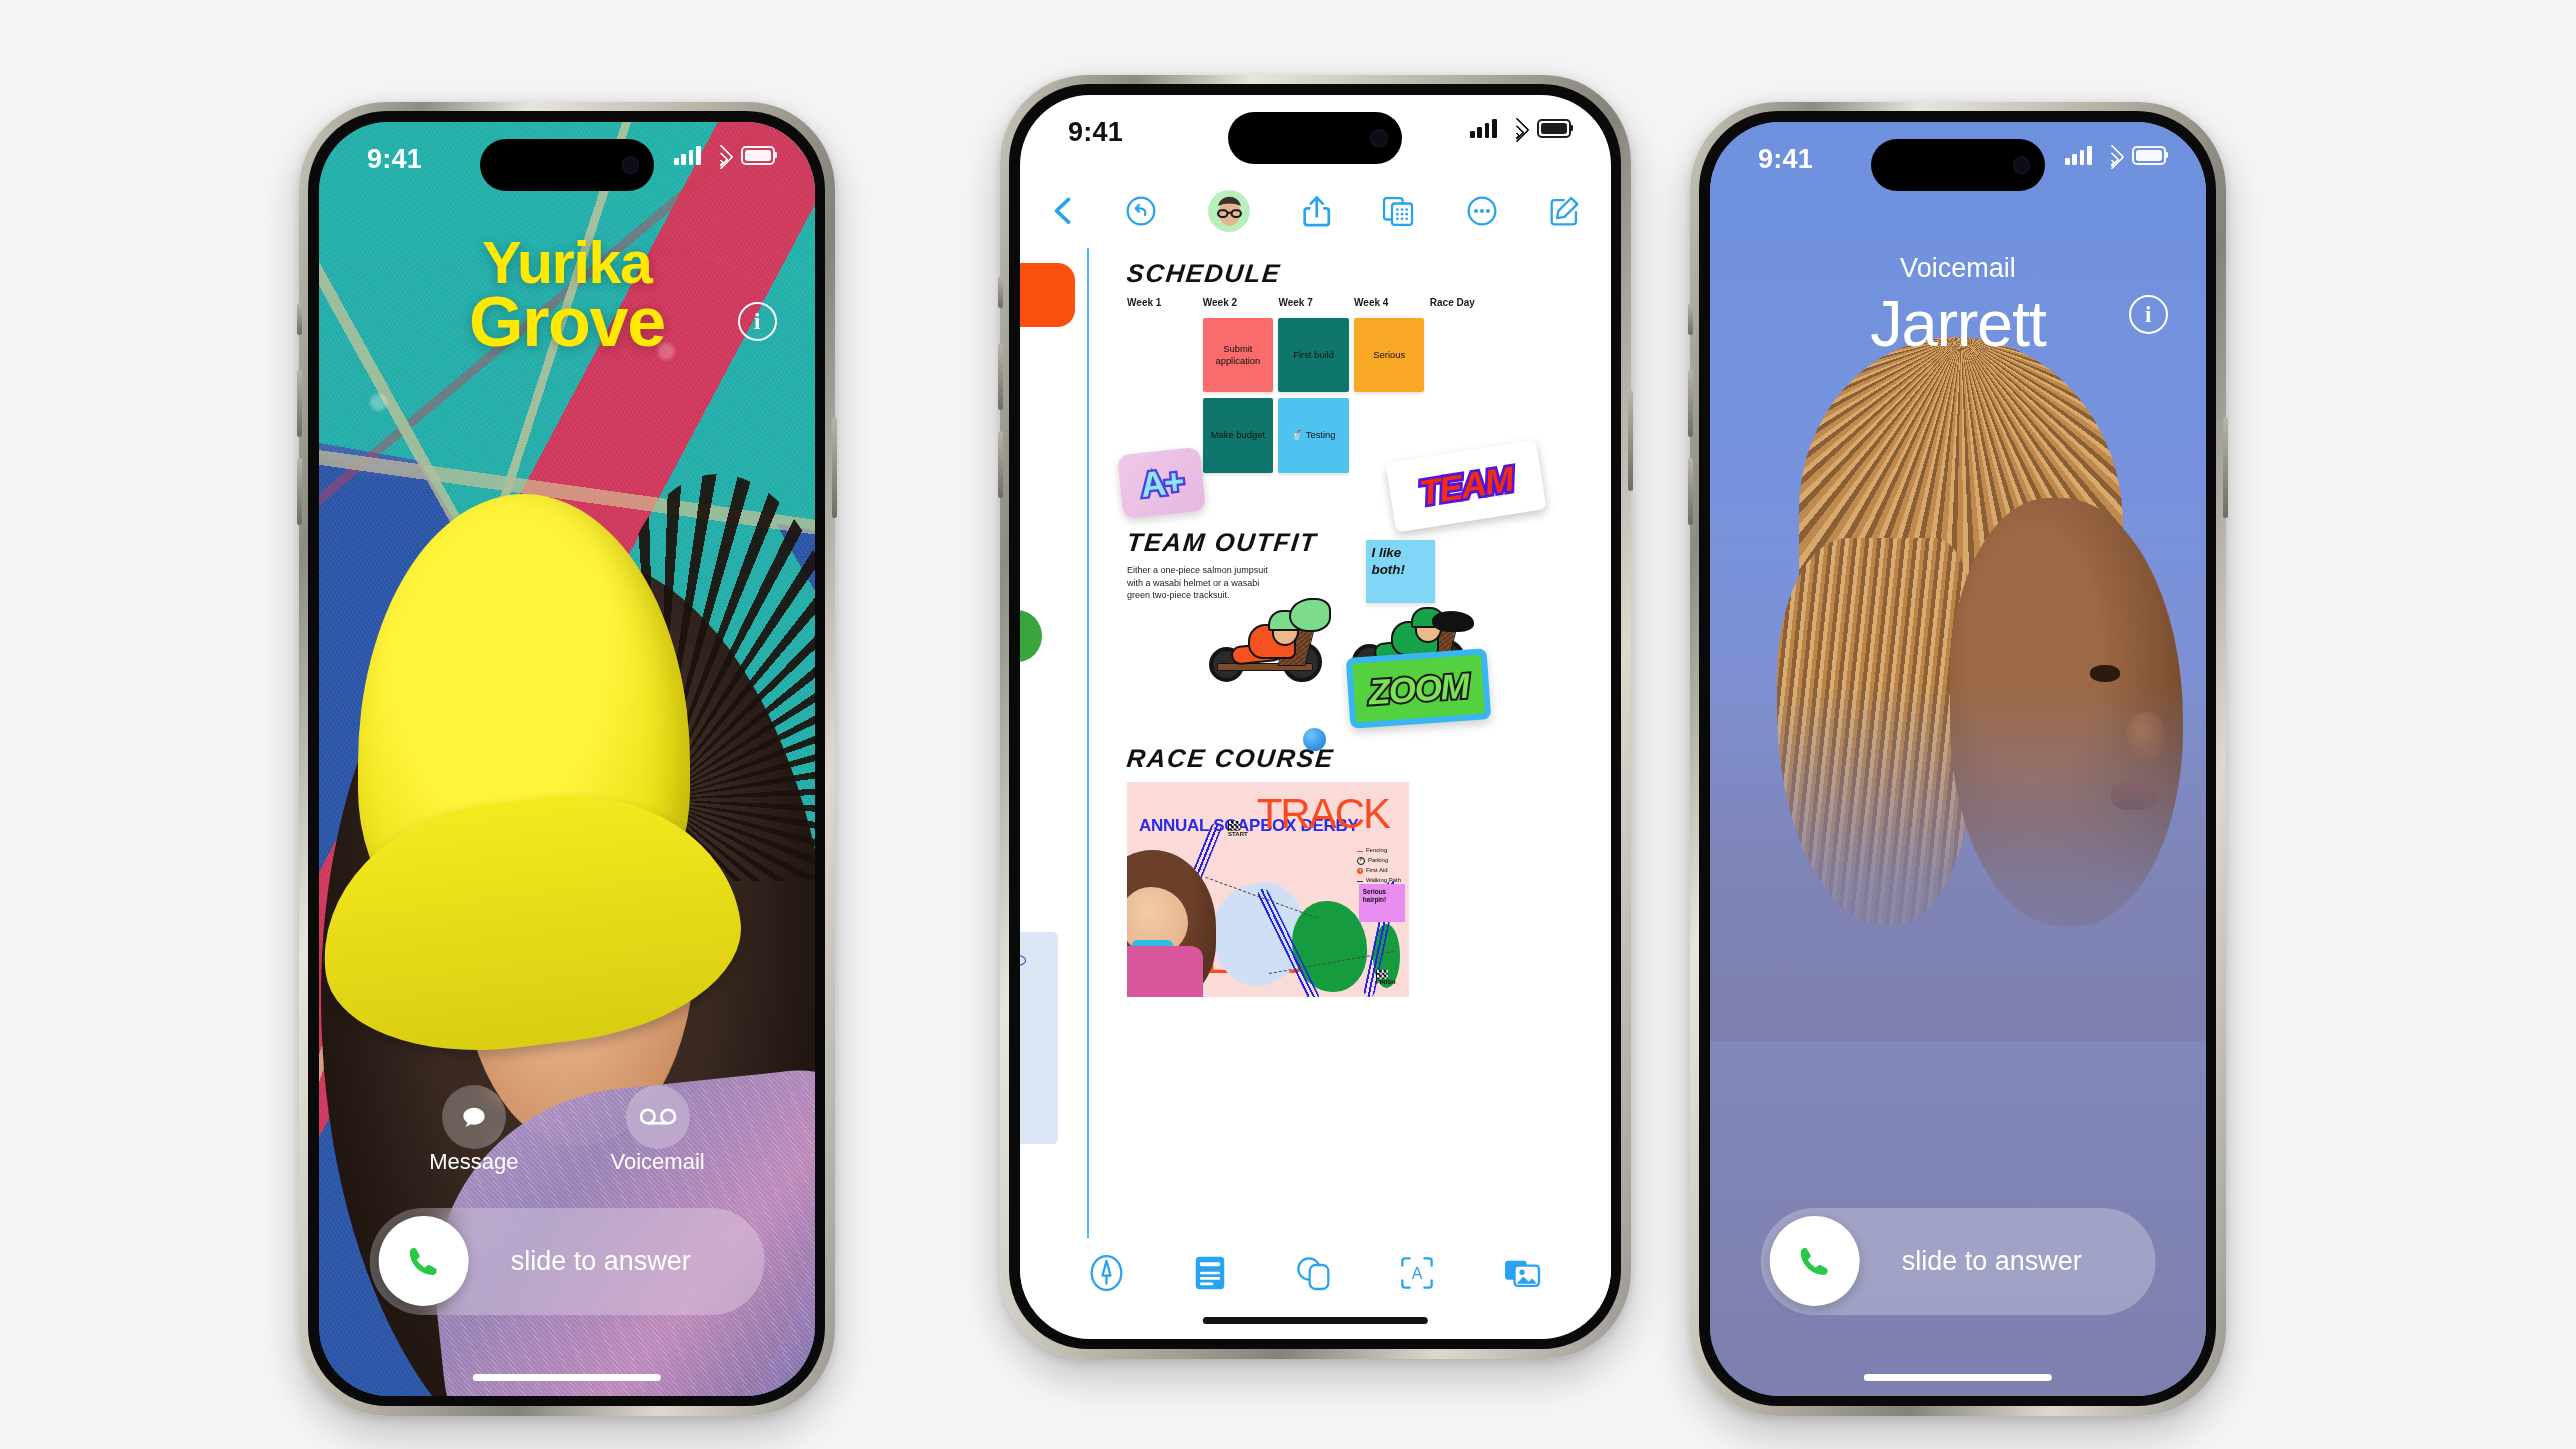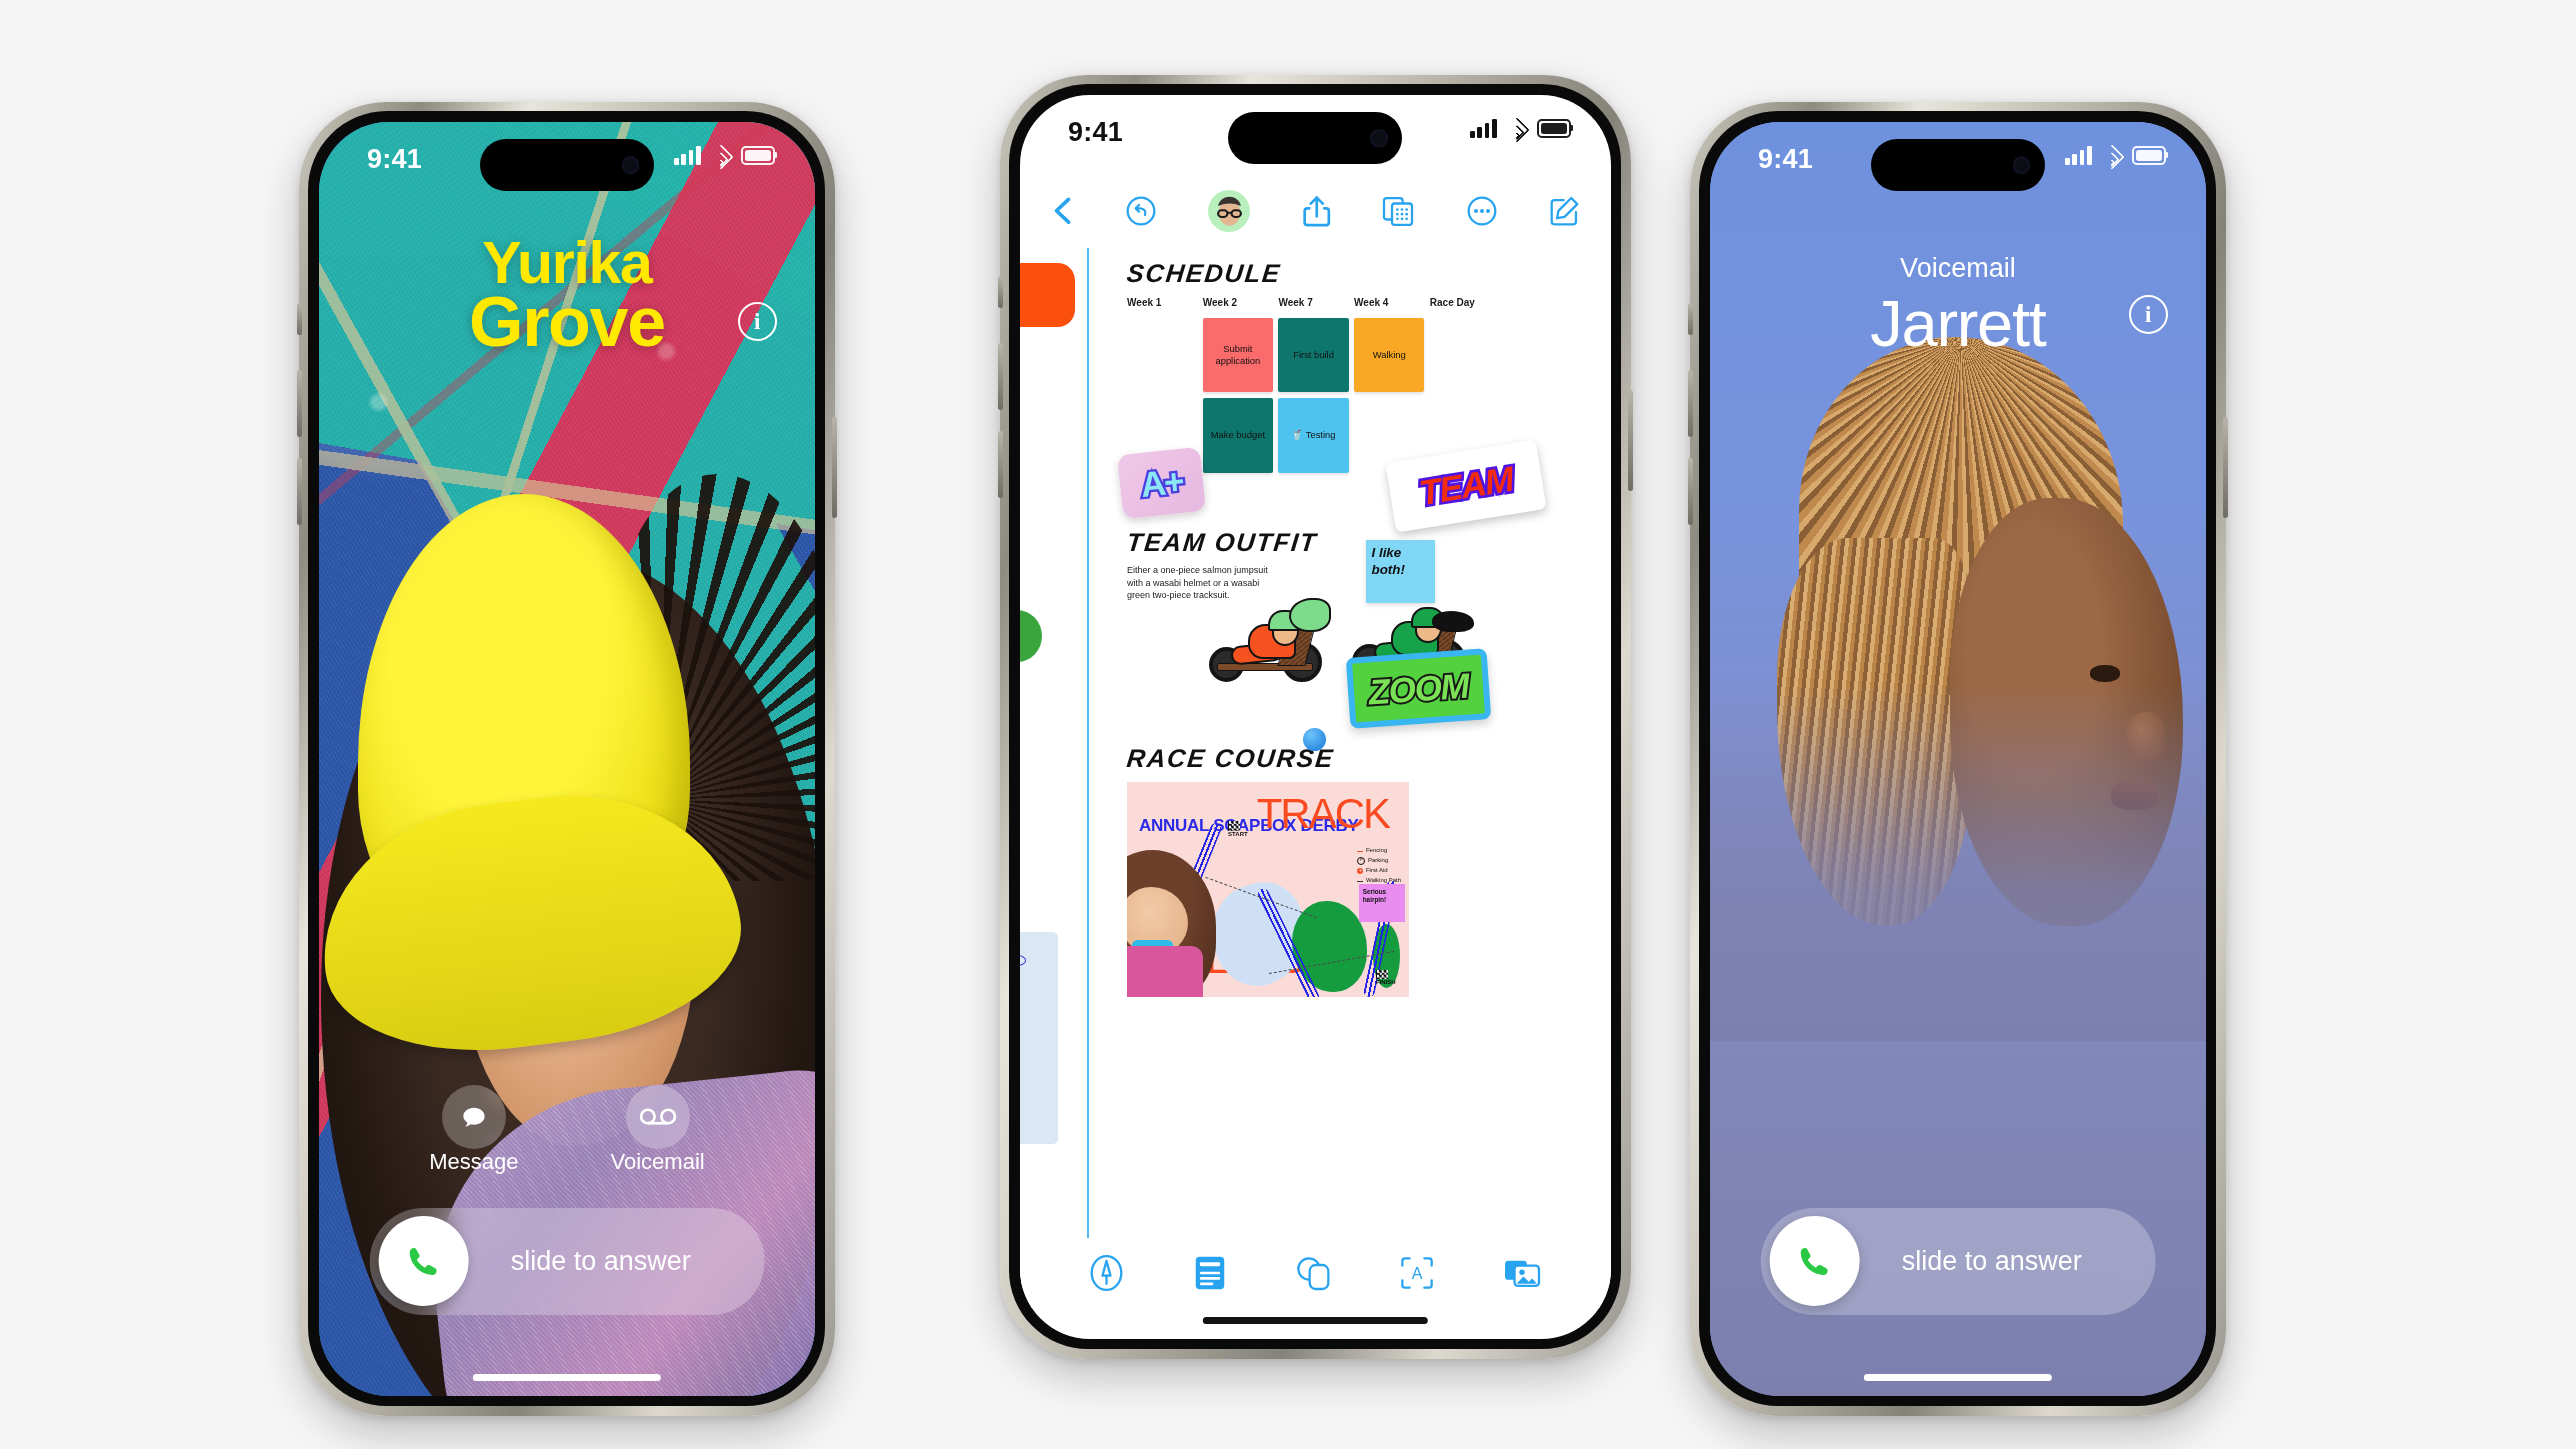--- a/index.html
+++ b/index.html
@@ -487,21 +487,21 @@
               <div class="wk-h">Week 1</div>
               <div class="wk-h">Week 2</div>
               <div class="wk-h">Week 7</div>
               <div class="wk-h">Week 4</div>
               <div class="wk-h">Race Day</div>
             </div>
             <div class="row2">
               <div></div>
               <div class="note n-r">Submit application</div>
               <div class="note n-y2">First build</div>
-              <div class="note n-o">Walking</div>
+              <div class="note n-o">Serious</div>
               <div></div>
             </div>
             <div class="row3">
               <div></div>
               <div class="note n-y2">Make budget</div>
               <div class="note n-b">🥤 Testing</div>
               <div></div>
               <div></div>
             </div>
             <div class="aplus">

